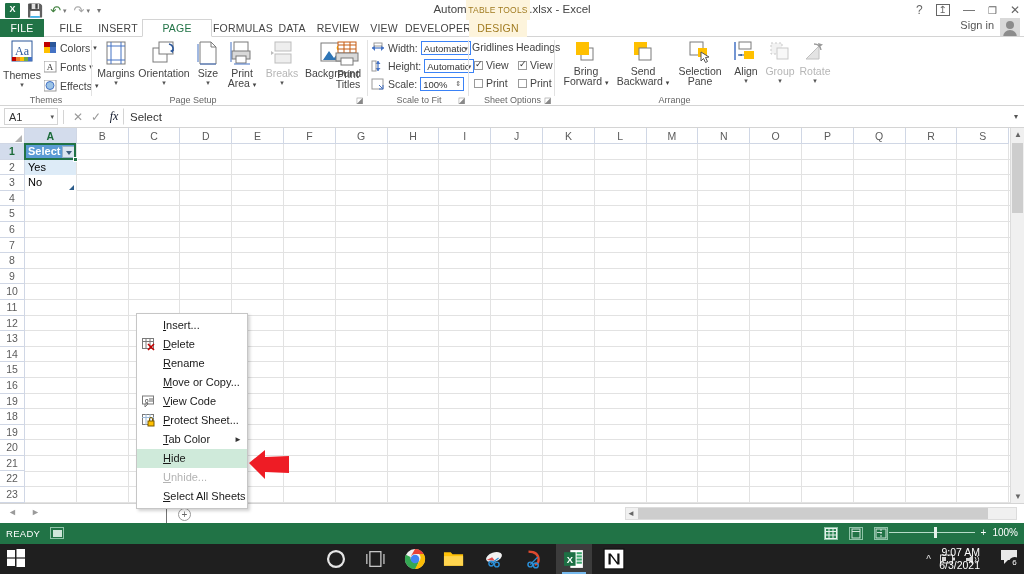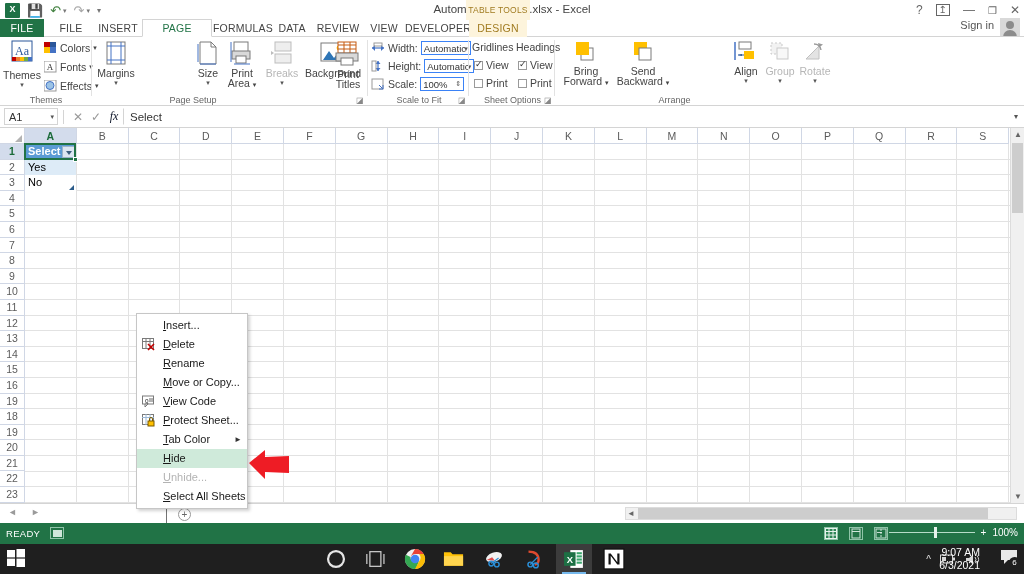--- a/index.html
+++ b/index.html
@@ -259,20 +259,32 @@
               <rect x="4" y="2" width="18" height="22" fill="#fff" stroke="#7a7a7a"></rect>
           <line x1="8" y1="2" x2="8" y2="24" stroke="#4472c4"></line>
               <line x1="18" y1="2" x2="18" y2="24" stroke="#4472c4"></line>
           <line x1="4" y1="6" x2="22" y2="6" stroke="#4472c4"></line>
               <line x1="4" y1="20" x2="22" y2="20" stroke="#4472c4"></line>
             </svg>
         </span>
         <span class="cap">Margins</span>
         <span class="car">▾</span>
       </div>
+      <div class="bigbtn" style="left:44px; top:3px; width:54px;">
+        <span class="icobox">
+          <svg width="26" height="26" viewBox="0 0 26 26">
+              <rect x="2" y="8" width="14" height="14" fill="#fff" stroke="#7a7a7a"></rect>
+          <rect x="8" y="2" width="14" height="12" fill="#fff" stroke="#7a7a7a"></rect>
+          <path d="M18 4 q5 1 4 7" stroke="#2b579a" fill="none" stroke-width="1.6"></path>
+              <path d="M19 11 l3 2 l0 -4 z" fill="#2b579a"></path>
+            </svg>
+        </span>
+        <span class="cap">Orientation</span>
+        <span class="car">▾</span>
+      </div>
       <div class="bigbtn" style="left:100px; top:3px; width:30px;">
         <span class="icobox">
           <svg width="24" height="26" viewBox="0 0 24 26">
               <path d="M4 2 h11 l5 5 v17 h-16 z" fill="#fff" stroke="#7a7a7a"></path>
               <path d="M15 2 v5 h5" fill="none" stroke="#7a7a7a"></path>
           <line x1="2" y1="4" x2="2" y2="22" stroke="#4472c4"></line>
               <line x1="4" y1="24" x2="20" y2="24" stroke="#4472c4"></line>
             </svg>
         </span>
         <span class="cap">Size</span>
@@ -405,20 +417,31 @@
       </div>
       <div class="bigbtn" style="left:57px; top:3px; width:58px;">
         <span class="icobox">
           <svg width="26" height="24" viewBox="0 0 26 24">
               <rect x="4" y="2" width="13" height="13" fill="#ffc000"></rect>
               <rect x="9" y="8" width="12" height="12" fill="#fff" stroke="#7a7a7a"></rect>
             </svg>
         </span>
         <span class="cap" style="line-height:10px;">Send</span>
         <span class="cap" style="line-height:10px;">Backward <span style="font-size:7px;">▾</span></span>
+      </div>
+      <div class="bigbtn" style="left:117px; top:3px; width:52px;">
+        <span class="icobox">
+          <svg width="26" height="24" viewBox="0 0 26 24">
+              <rect x="3" y="2" width="13" height="13" fill="#fff" stroke="#7a7a7a"></rect>
+              <rect x="11" y="8" width="9" height="9" fill="#ffc000"></rect>
+              <path d="M14 12 l0 9 l2.5 -2.5 l2 4 l2 -1 l-2 -4 l3.5 -0.5 z" fill="#fff" stroke="#555"></path>
+            </svg>
+        </span>
+        <span class="cap" style="line-height:10px;">Selection</span>
+        <span class="cap" style="line-height:10px;">Pane</span>
       </div>
       <div class="bigbtn" style="left:172px; top:3px; width:34px;">
         <span class="icobox">
           <svg width="26" height="24" viewBox="0 0 26 24">
               <line x1="2" y1="2" x2="2" y2="20" stroke="#4472c4" stroke-width="1.5"></line>
               <rect x="6" y="2" width="12" height="7" fill="#fff" stroke="#7a7a7a"></rect>
               <rect x="11" y="11" width="10" height="8" fill="#ffc000"></rect>
               <path d="M9 14 l-4 1 l4 1 z" fill="#2b579a"></path>
               <line x1="5" y1="15" x2="11" y2="15" stroke="#2b579a"></line>
             </svg>

